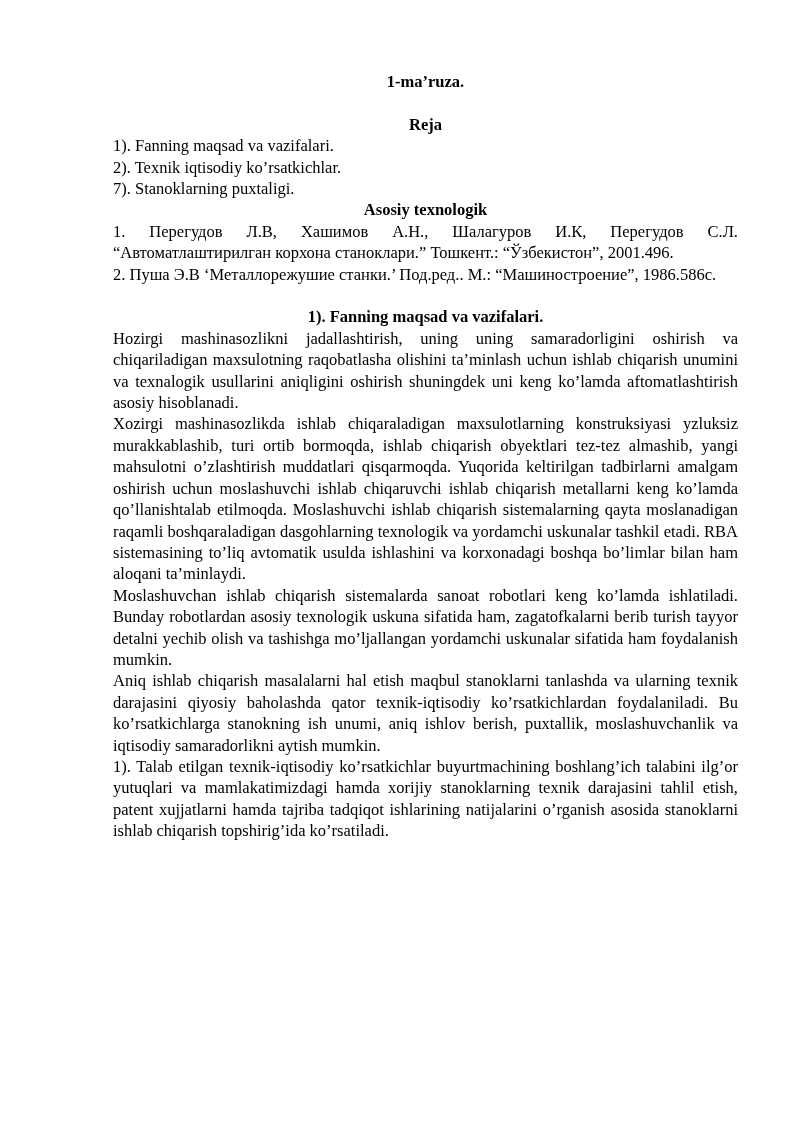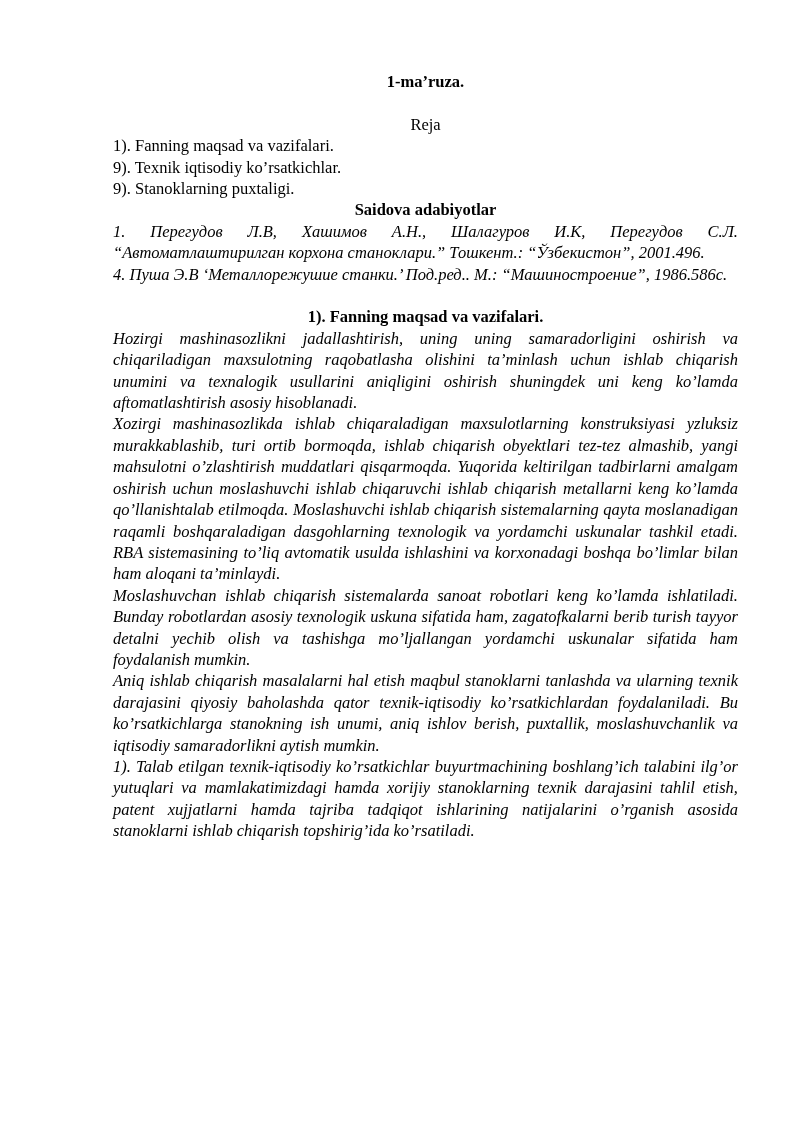--- a/index.html
+++ b/index.html
@@ -13,43 +13,43 @@
     height: 1131px;
     background: #ffffff;
     box-sizing: border-box;
     padding: 71px 62px 20px 113px;
     font-family: "Liberation Serif", serif;
     font-size: 16.5px;
     line-height: 21.4px;
     color: #000000;
     overflow: hidden;
   }
-  .center { text-align: center; }
+  .center { text-align: center; font-weight: bold; }
   .bold { font-weight: bold; }
-  .justify { text-align: justify; font-style: italic; }
+  .justify { text-align: justify; }
   .page div, .page p { margin: 0; padding: 0; }
   .spacer { height: 21.4px; }
 </style>
 </head>
 <body>
 
 <div class="page">
 
   <div class="center bold">1-ma’ruza.</div>
 
   <div class="spacer"></div>
 
   <div class="center">Reja</div>
   <div>1). Fanning maqsad va vazifalari.</div>
-  <div>9). Texnik iqtisodiy ko’rsatkichlar.</div>
-  <div>9). Stanoklarning puxtaligi.</div>
+  <div>2). Texnik iqtisodiy ko’rsatkichlar.</div>
+  <div>7). Stanoklarning puxtaligi.</div>
 
-  <div class="center bold">Saidova adabiyotlar</div>
+  <div class="center bold">Asosiy texnologik</div>
   <p class="justify">1. Перегудов Л.В, Хашимов  А.Н., Шалагуров И.К, Перегудов С.Л. “Автоматлаштирилган корхона станоклари.” Тошкент.: “Ўзбекистон”, 2001.496.</p>
-  <p class="justify">4. Пуша Э.В ‘Металлорежушие станки.’ Под.ред.. М.: “Машиностроение”, 1986.586с.</p>
+  <p class="justify">2. Пуша Э.В ‘Металлорежушие станки.’ Под.ред.. М.: “Машиностроение”, 1986.586с.</p>
 
   <div class="spacer"></div>
 
   <div class="center bold">1). Fanning maqsad va vazifalari.</div>
 
   <p class="justify">Hozirgi mashinasozlikni jadallashtirish, uning uning samaradorligini oshirish va chiqariladigan maxsulotning raqobatlasha olishini ta’minlash uchun ishlab chiqarish unumini va texnalogik usullarini aniqligini oshirish shuningdek uni keng ko’lamda aftomatlashtirish asosiy hisoblanadi.</p>
   <p class="justify">Xozirgi mashinasozlikda ishlab chiqaraladigan maxsulotlarning konstruksiyasi yzluksiz murakkablashib, turi ortib bormoqda, ishlab chiqarish obyektlari tez-tez almashib, yangi mahsulotni o’zlashtirish muddatlari qisqarmoqda. Yuqorida keltirilgan tadbirlarni amalgam oshirish uchun moslashuvchi ishlab chiqaruvchi ishlab chiqarish metallarni keng ko’lamda qo’llanishtalab etilmoqda. Moslashuvchi ishlab chiqarish sistemalarning qayta moslanadigan  raqamli boshqaraladigan dasgohlarning texnologik va yordamchi uskunalar tashkil etadi. RBA sistemasining to’liq avtomatik usulda ishlashini va korxonadagi boshqa bo’limlar bilan  ham aloqani ta’minlaydi.</p>
   <p class="justify">Moslashuvchan ishlab chiqarish sistemalarda sanoat robotlari keng ko’lamda ishlatiladi. Bunday robotlardan asosiy texnologik uskuna sifatida ham, zagatofkalarni berib turish tayyor detalni yechib olish va tashishga mo’ljallangan yordamchi uskunalar sifatida ham foydalanish mumkin.</p>
   <p class="justify">Aniq ishlab chiqarish masalalarni hal etish maqbul stanoklarni tanlashda va ularning texnik darajasini qiyosiy baholashda qator texnik-iqtisodiy ko’rsatkichlardan foydalaniladi. Bu ko’rsatkichlarga stanokning ish unumi, aniq ishlov berish, puxtallik, moslashuvchanlik va iqtisodiy samaradorlikni  aytish mumkin.</p>
   <p class="justify">1). Talab etilgan texnik-iqtisodiy  ko’rsatkichlar buyurtmachining boshlang’ich talabini ilg’or yutuqlari va mamlakatimizdagi hamda xorijiy stanoklarning texnik darajasini tahlil etish, patent xujjatlarni hamda tajriba tadqiqot ishlarining natijalarini o’rganish asosida stanoklarni ishlab chiqarish topshirig’ida ko’rsatiladi.</p>

